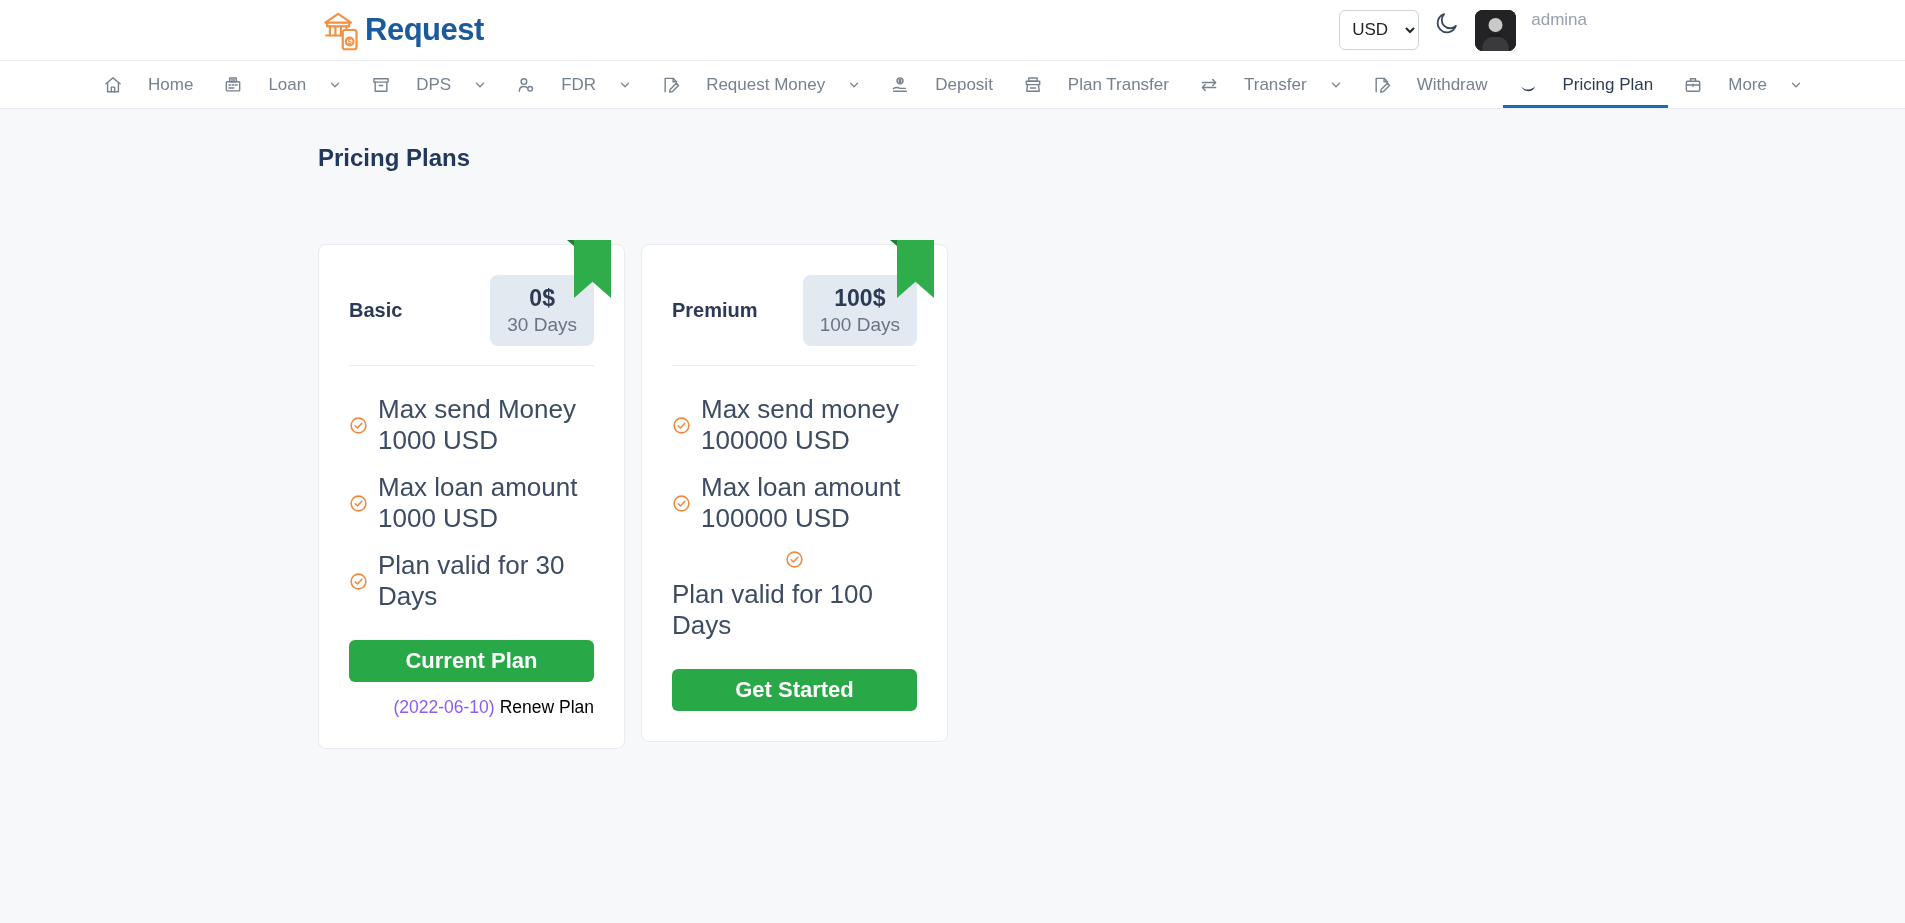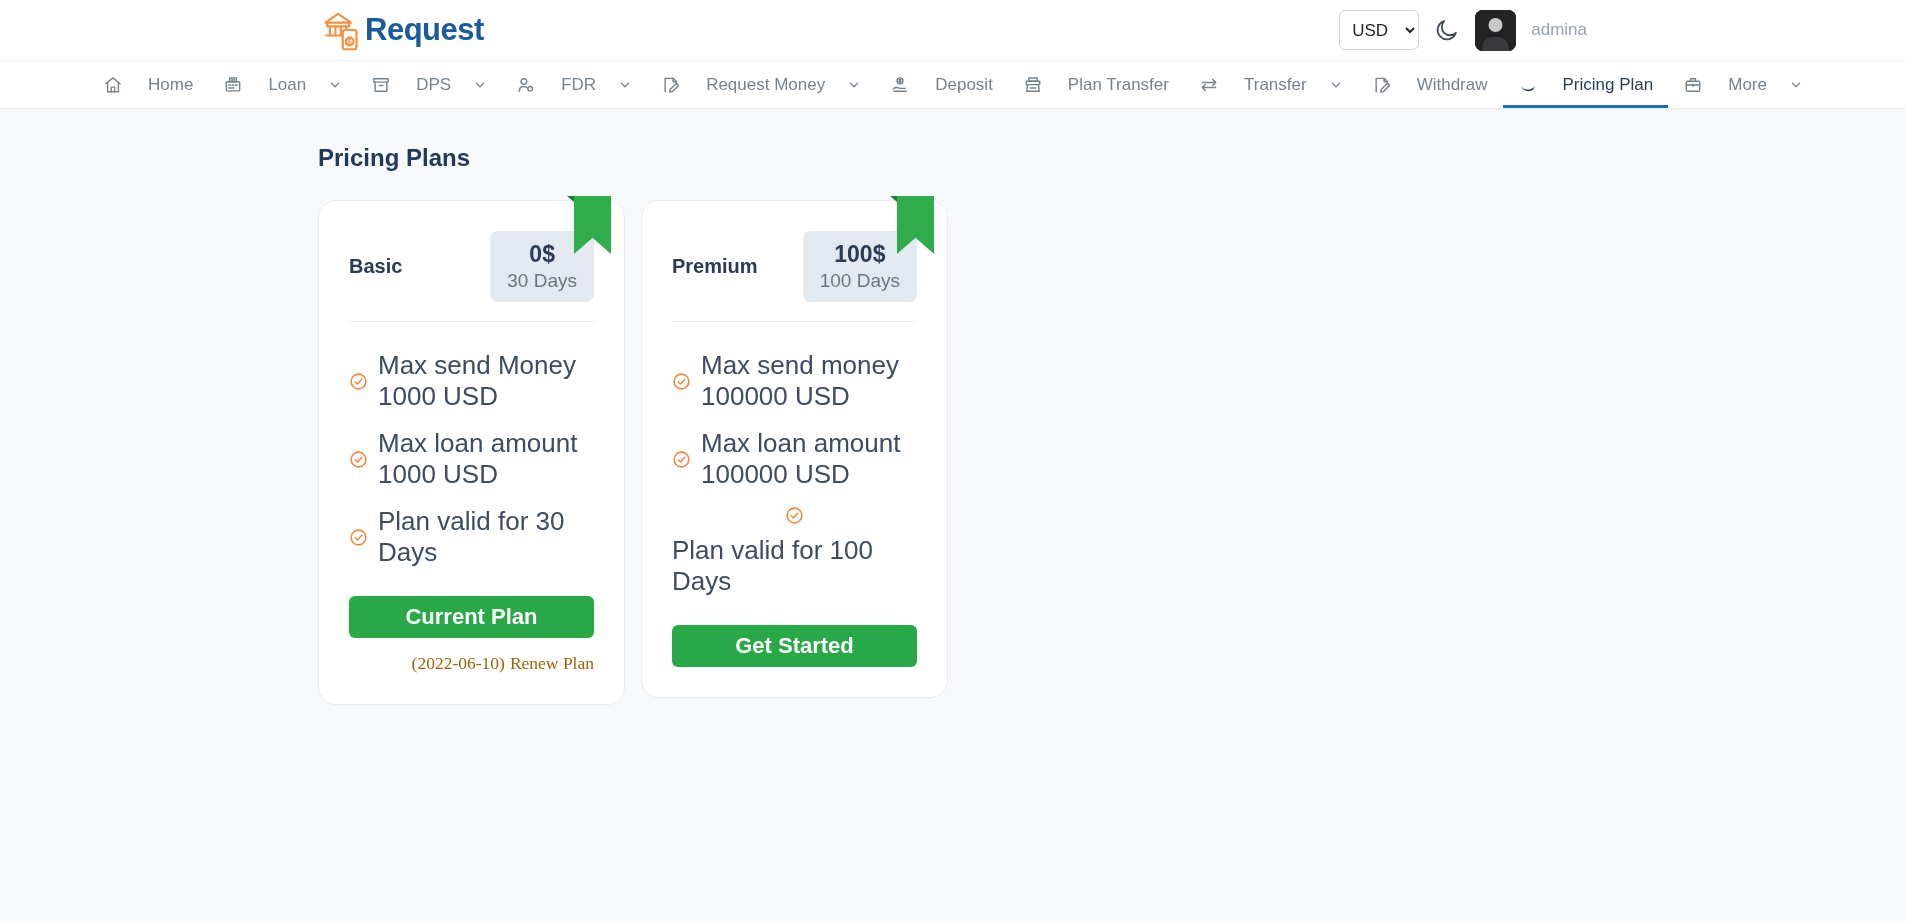--- a/index.html
+++ b/index.html
@@ -10,21 +10,21 @@
     color:#3d4b63;
   }
   .container { width:1269px; margin:0 auto; }
 
   
   header.app-header { height:61px; background:#ffffff; border-bottom:1px solid #e9edf2; }
   .header-inner { display:flex; align-items:center; height:100%; }
   .brand { display:flex; align-items:center; gap:3px; text-decoration:none; cursor:pointer; }
   .brand-icon { width:44px; height:44px; display:inline-flex; }
   .brand-text { font-size:31px; font-weight:700; color:#1b5a9b; letter-spacing:-0.5px; }
-  .header-right { margin-left:auto; display:flex; align-items:center; gap:15px; }
+  .header-right { margin-left:auto; display:flex; align-items:flex-start; gap:15px; }
   select.currency {
     width:80px; height:40px; border:1px solid #cdd4dc; border-radius:6px;
     padding:0 8px; font-size:17px; color:#212529; background:#fff;
     font-family:"Liberation Sans", sans-serif;
   }
   .theme-toggle { background:none; border:none; cursor:pointer; display:flex; align-items:center; }
   .avatar {
     width:41px; height:41px; border-radius:8px; overflow:hidden; display:inline-flex;
     background:#191919; cursor:pointer;
   }
@@ -40,22 +40,22 @@
   }
   .nav-item .nav-ic { display:inline-flex; width:20px; height:20px; }
   .nav-item .chev { display:inline-flex; margin-left:-2px; }
   .nav-item.active { color:#2d3c55; font-weight:500; border-bottom-color:#1f6cb5; }
 
   
   main { padding-top:35px; }
   .page-title { font-size:24px; font-weight:700; color:#22395c; margin-bottom:28px; }
   .cards { display:flex; gap:16px; align-items:flex-start; }
   .plan-card {
-    width:307px; background:#fff; border:1px solid #e8ecf0; border-radius:18px;
-    padding:30px; position:relative;
+    width:307px; background:#fff; border:1px solid #e8ecf0; border-radius:8px;
+    padding:30px; position:relative;margin-top:44px;
   }
   .ribbon {
     position:absolute; top:-5px; right:13px; width:37px; height:58px;
     background:#2fad4b;
     clip-path:polygon(0 0, 100% 0, 100% 100%, 50% 72%, 0 100%);
   }
   .ribbon-fold {
     position:absolute; top:-5px; right:50px; width:0; height:0;
     border-bottom:6px solid transparent; border-right:7px solid #1c7f35;
   }
@@ -70,22 +70,22 @@
   .feature { display:flex; align-items:center; gap:10px; margin-bottom:16px; font-size:26px; color:#3d4b63; }
   .feature:last-of-type { margin-bottom:0;flex-direction:column; }
   .feature .check { display:inline-flex; width:19px; height:19px; flex:none; }
   .plan-btn {
     display:block; width:100%; height:42px; margin-top:28px;
     background:#29a847; border:none; border-radius:6px;
     color:#fff; font-size:22px; font-weight:700; cursor:pointer;
     font-family:"Liberation Sans", sans-serif;
   }
   .renew-row { margin-top:15px; text-align:right; font-size:17.5px; }
-  .renew-date { color:#a16207;font-family:Liberation Serif, serif; }
-  .renew-link { color:#a16207; margin-left:5px; cursor:pointer; text-decoration:none;font-family:Liberation Serif, serif; }
+  .renew-date { color:#8b5cf6; }
+  .renew-link { color:#000000; margin-left:5px; cursor:pointer; text-decoration:none; }
 </style>
 </head>
 <body>
 
 <header class="app-header">
   <div class="container header-inner">
     <a class="brand">
       <span class="brand-icon">
         <svg viewBox="0 0 48 48" width="44" height="44" fill="none" stroke="#f59142" stroke-width="2.4" stroke-linecap="round" stroke-linejoin="round">
           <path d="M8 16 L22 6.5 L36 16 Z"></path>

